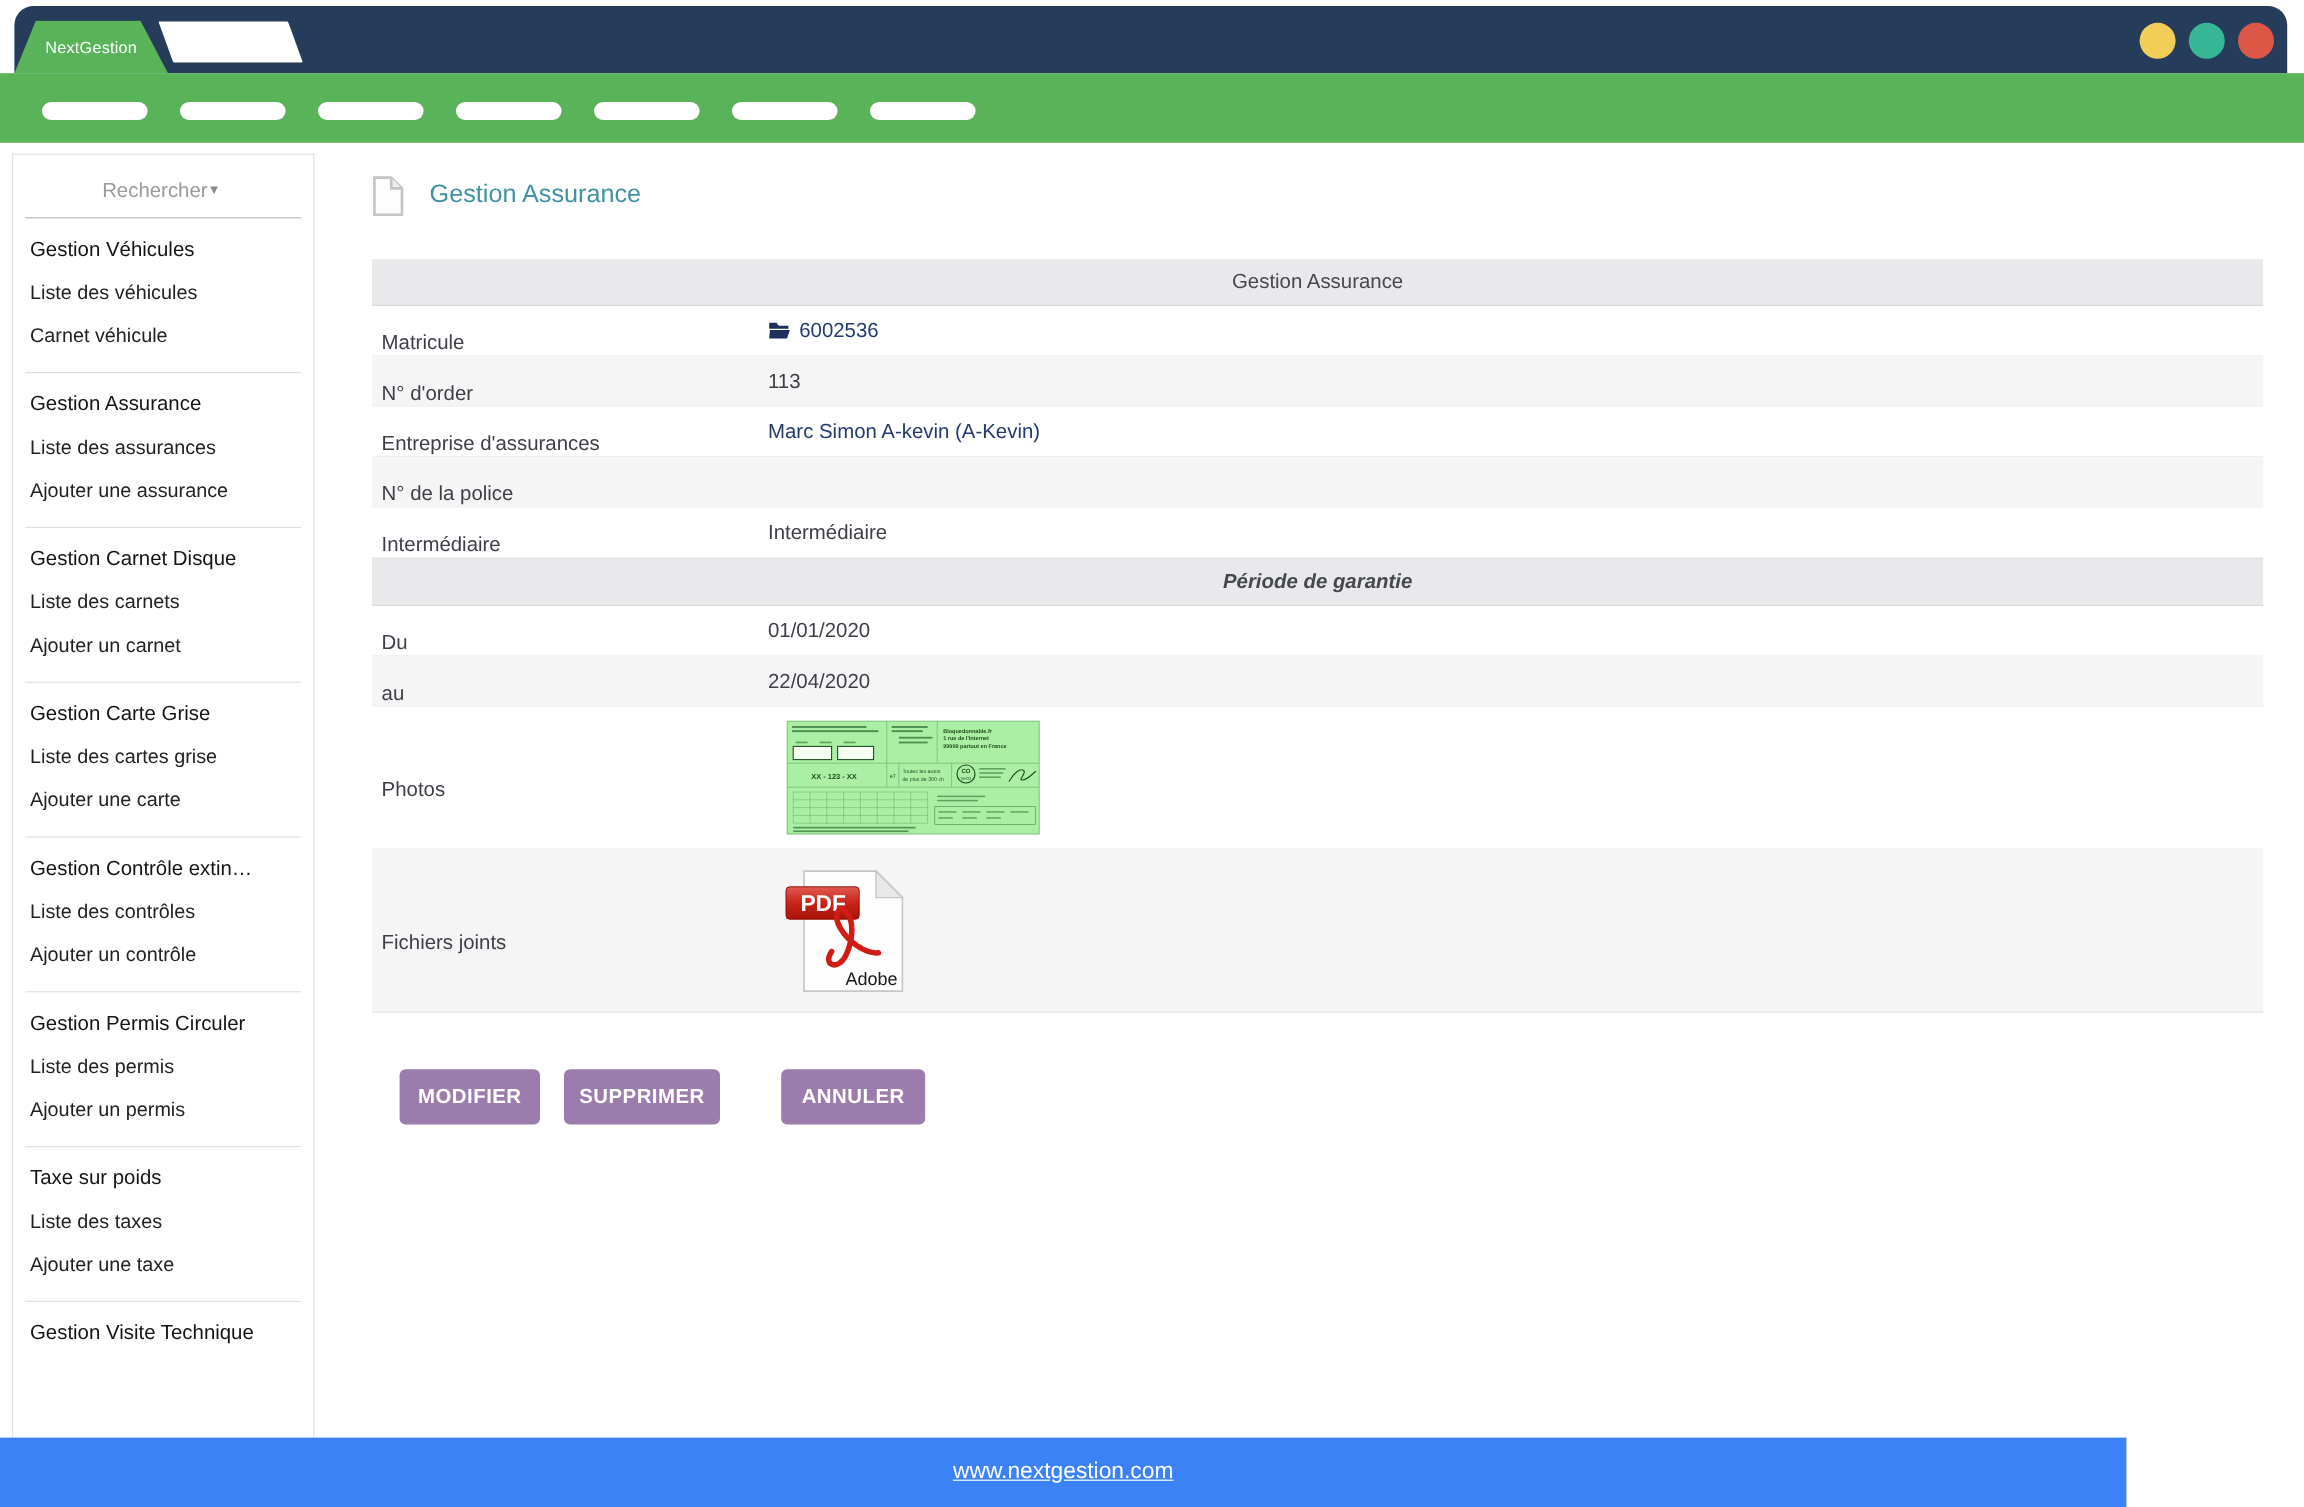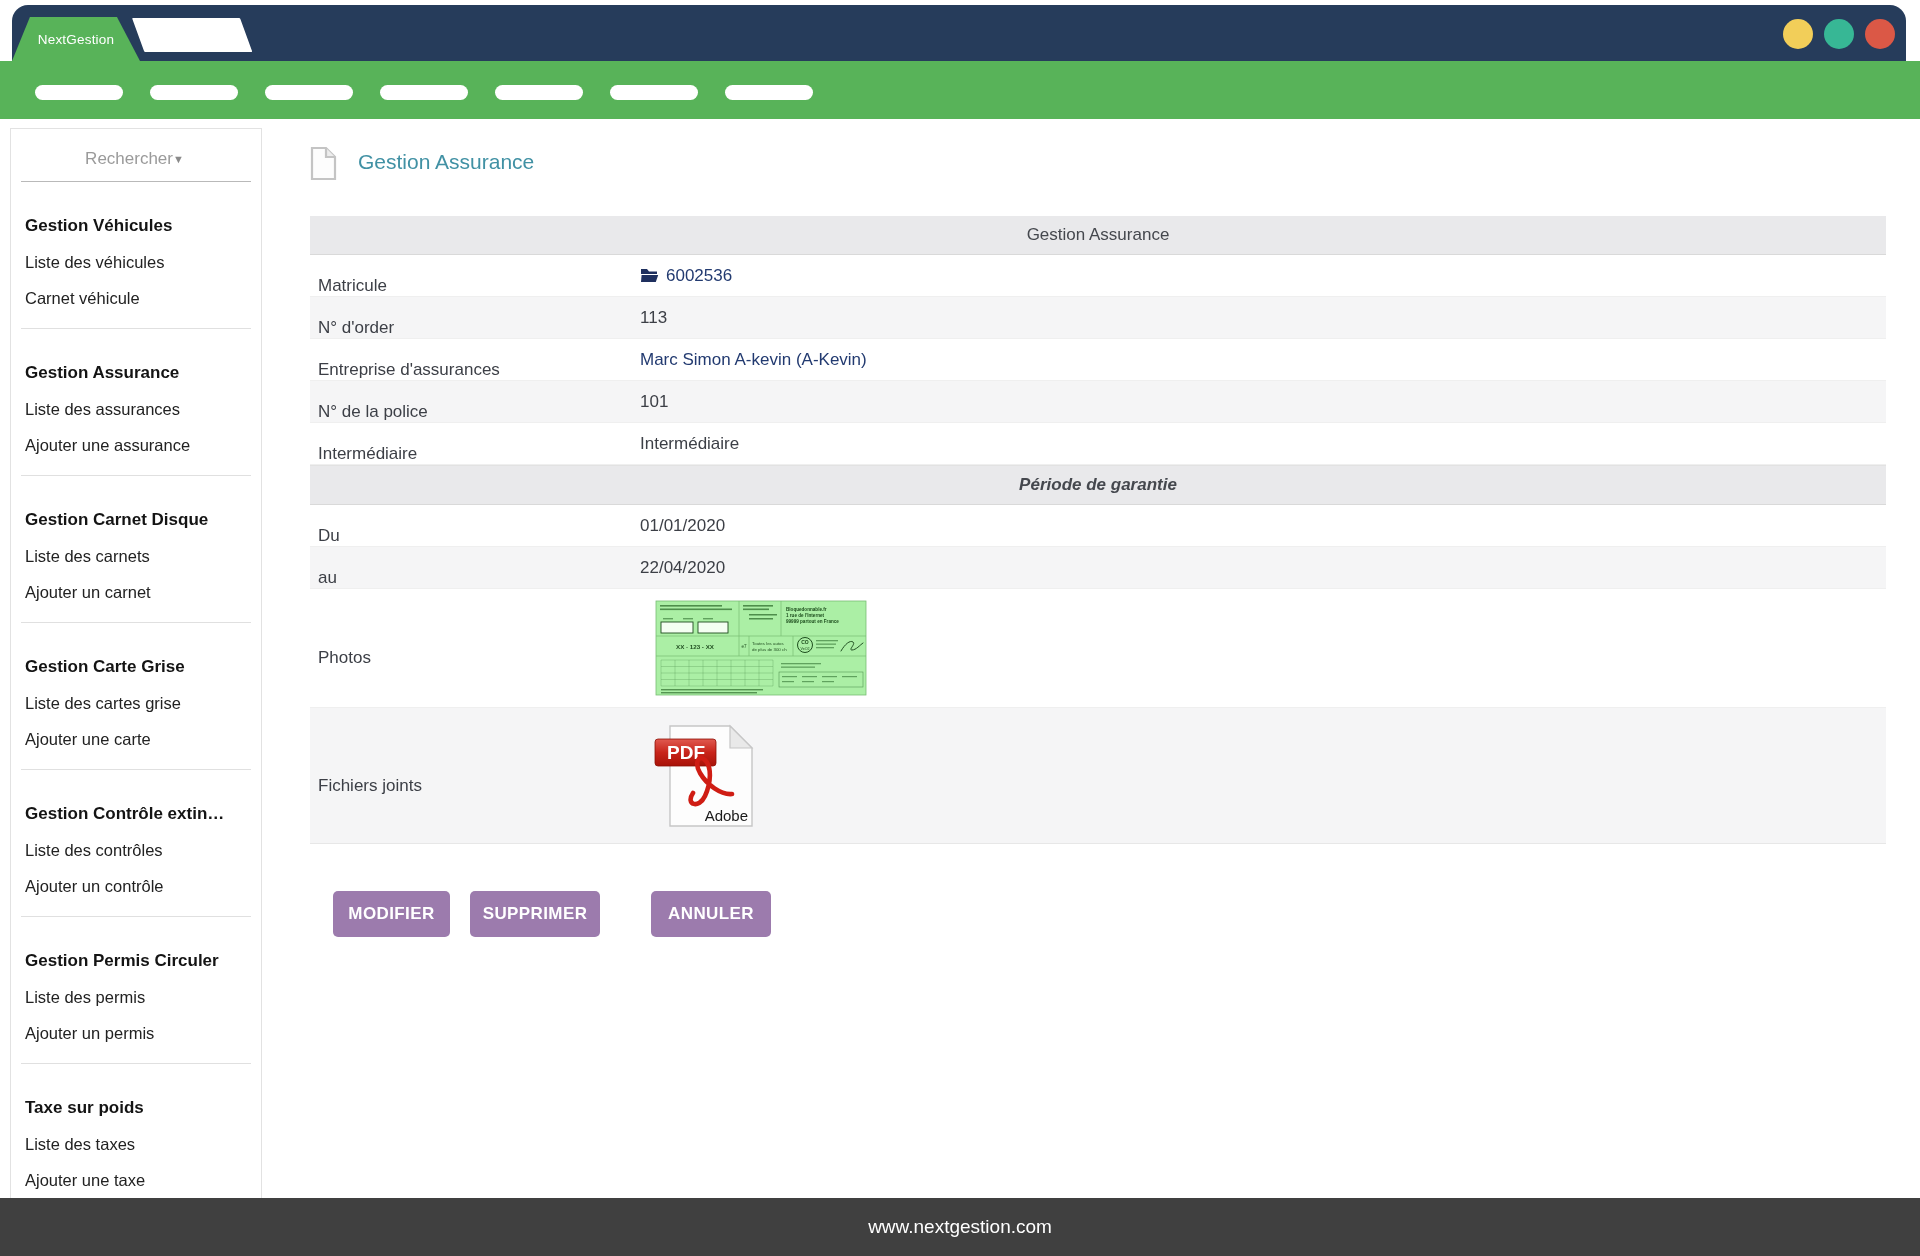--- a/index.html
+++ b/index.html
@@ -28,21 +28,21 @@
   
   .sidebar{position:absolute;left:10px;top:128px;width:252px;height:1070px;background:#fff;
            border:1px solid #e2e2e2;border-bottom:none;box-sizing:border-box;
            padding:12px 10px 0 10px;overflow:hidden;}
   .search-select{display:flex;justify-content:center;align-items:center;
                  padding:8px 6px 12px 3px;border-bottom:1px solid #b9b9b9;
                  color:#9a9a9a;font-size:17px;cursor:pointer;}
   .caret{font-size:11px;color:#8a8a8a;}
   .side-sec{border-bottom:1px solid #e0e0e0;padding:4px 4px 20px 4px;}
   .side-sec.last{border-bottom:none;}
-  .side-title{font-size:17px;font-weight:700;color:#141414;margin-top:30px;white-space:nowrap;overflow:hidden;}
+  .side-title{font-size:17px;font-weight:400;color:#141414;margin-top:12px;white-space:nowrap;overflow:hidden;}
   .side-item{font-size:16.5px;color:#222;margin-top:17px;cursor:pointer;white-space:nowrap;overflow:hidden;}
 
   
   .page-icon{position:absolute;left:310px;top:146px;}
   .page-title{position:absolute;left:358px;top:150px;font-size:21px;color:#4191a4;}
 
   .table{position:absolute;left:310px;top:216px;width:1576px;font-size:17px;color:#3c3f46;}
   .band{height:38px;background:#e9e9eb;display:flex;align-items:center;justify-content:center;
         color:#45484e;border-bottom:1px solid #d9d9d9;}
   .band.bold{font-weight:600;border-top:1px solid #e2e2e2;font-style:italic;}
@@ -57,22 +57,22 @@
 
   
   .btn{position:absolute;top:891px;height:46px;border:none;border-radius:5px;background:#9c7bad;
        color:#fff;font-family:"Liberation Sans",sans-serif;font-weight:700;font-size:17px;
        letter-spacing:.4px;cursor:pointer;}
   .btn-modifier{left:333px;width:117px;}
   .btn-supprimer{left:470px;width:130px;}
   .btn-annuler{left:651px;width:120px;}
 
   
-  .footer{position:absolute;left:0;bottom:0;width:1920px;height:58px;background:#404040;
-          display:flex;align-items:center;justify-content:center;color:#fff;font-size:19px;}
+  .footer{position:absolute;left:0;bottom:0;width:1772px;height:58px;background:#3b82f6;
+          display:flex;align-items:center;justify-content:center;color:#fff;font-size:19px;text-decoration:underline;}
 </style>
 </head>
 <body>
 
 <div id="app">
 
   <div class="titlebar">
     <div class="brand-tab">
       <span>NextGestion</span>
     </div>
@@ -176,23 +176,20 @@
       <div class="cell-label">Entreprise d'assurances</div>
       <div class="cell-value">
         <a class="navy-link">
           <span>Marc Simon A-kevin (A-Kevin)</span>
         </a>
       </div>
     </div>
 
     <div class="trow alt">
       <div class="cell-label">N° de la police</div>
-      <div class="cell-value">
-          <span>101</span>
-        </div>
     </div>
 
     <div class="trow">
       <div class="cell-label">Intermédiaire</div>
       <div class="cell-value">
           <span>Intermédiaire</span>
         </div>
     </div>
 
     <div class="band bold">Période de garantie</div>

